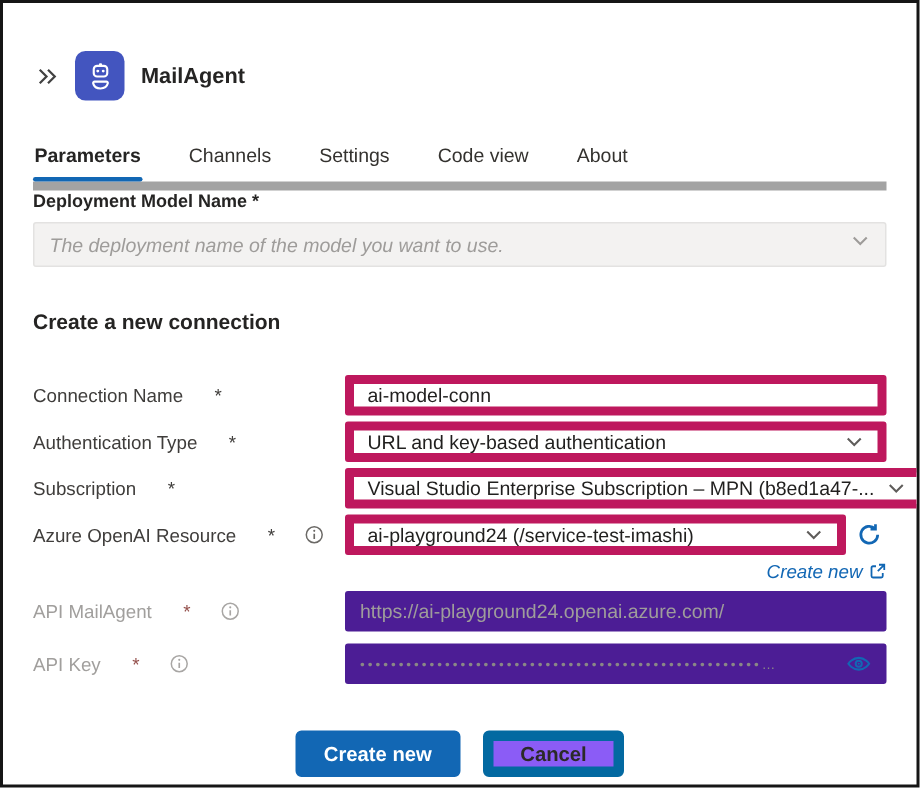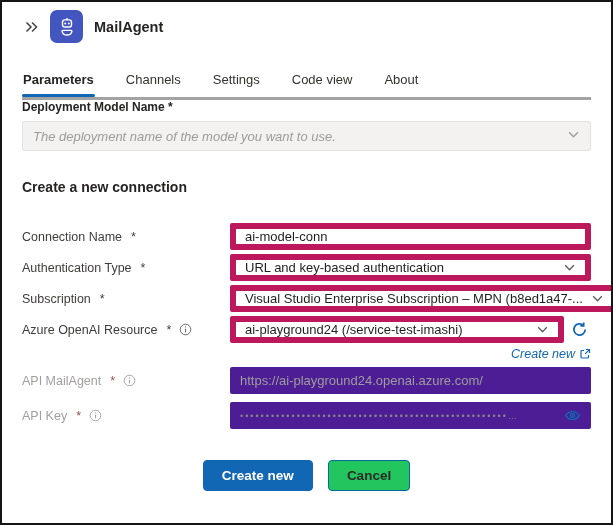--- a/index.html
+++ b/index.html
@@ -8,27 +8,27 @@
     font-family: "Liberation Sans", sans-serif;
     background: #ffffff;
     border: 2px solid #151515;
     color: #2b2a29;
     overflow: hidden;
     position: relative;
   }
   .page { padding: 0 20px; }
 
   
-  .header { display: flex; align-items: center; padding-top: 8px; }
+  .header { display: flex; align-items: center; padding-top: 32px; }
   .collapse-btn { width: 20px; height: 20px; display: inline-flex; align-items: center; justify-content: center; cursor: pointer; margin-right: 8px; }
   .app-icon { width: 33px; height: 33px; border-radius: 7px; background: #4355bf; display: inline-flex; align-items: center; justify-content: center; margin-right: 11px; }
   .app-title { font-size: 14.5px; font-weight: bold; color: #252423; }
 
   
-  .tabbar { display: flex; gap: 30px; margin-top: 27px; padding-bottom: 0; border-bottom: 3px solid #a3a3a3; }
+  .tabbar { display: flex; gap: 30px; margin-top: 27px; padding-bottom: 0; border-bottom: 6px solid #a3a3a3; }
   .tab { font-size: 13px; color: #34322f; padding: 2px 1px 10px 1px; position: relative; cursor: pointer; }
   .tab.active { font-weight: bold; color: #252423; }
   .tab.active::after {
     content: ""; position: absolute; left: 0; right: 0; bottom: 0;
     height: 3px; background: #1267b4; border-radius: 2px;
   }
 
   
   .dep-label { font-size: 12px; font-weight: bold; color: #252423; }
   .combobox {
@@ -37,21 +37,21 @@
     border: 1px solid #e3e2e1; border-radius: 2px;
     background: #f3f2f1; padding: 0 10px; cursor: default;
   }
   .combobox .ph { flex: 1; font-style: italic; font-size: 13px; color: #9e9c9a; white-space: nowrap; overflow: hidden; }
 
   .section-title { margin-top: 28px; font-size: 14px; font-weight: bold; color: #252423; }
 
   
   .form { margin-top: 28px; }
   .row { display: flex; align-items: center; margin-bottom: 4px; min-height: 27px; }
-  .row .lbl { width: 208px; font-size: 12.5px; color: #3f3d3b; display: flex; align-items: center; gap: 8px; flex-shrink: 0; }
+  .row .lbl { width: 208px; font-size: 12.5px; color: #3f3d3b; display: flex; align-items: center; gap: 20px; flex-shrink: 0; }
   .row .lbl .req { margin-left: 1px; }
   .row.disabled .lbl { color: #a19f9d; }
   .row.disabled .lbl .req { color: #94504c; }
   .field-wrap { flex: 1; display: flex; align-items: center; }
   .txt, .dd {
     width: 100%; height: 27px; border: 6px solid #be185d; border-radius: 2px;
     background: #fff; font-family: "Liberation Sans", sans-serif;
     font-size: 13px; color: #201f1e; padding: 0 9px;
     display: flex; align-items: center;
   }
@@ -70,21 +70,21 @@
 
   .link-row { display: flex; justify-content: flex-end; margin: 4px 0 6px 0; }
   .create-link { font-size: 12.5px; font-style: italic; color: #1267b4; display: inline-flex; align-items: center; gap: 4px; cursor: pointer; text-decoration: none; }
 
   .gap-sm { height: 4px; }
 
   
   .footer { display: flex; justify-content: center; gap: 15px; margin-top: 31px; }
   .btn { height: 31px; border-radius: 4px; font-family: "Liberation Sans", sans-serif; font-size: 13.5px; font-weight: bold; padding: 0 18px; cursor: pointer; }
   .btn-primary { background: #1267b4; color: #ffffff; border: 1px solid #1267b4; }
-  .btn-secondary { background: #22c55e; color: #2b2a29; border: 1px solid #0369a1; }
+  .btn-secondary { background: #8b5cf6; color: #2b2a29; border: 7px solid #0369a1; }
 
   .info-ic { display: inline-flex; flex-shrink: 0; }
 </style>
 </head>
 <body>
 
 <div class="page">
 
   <div class="header">
     <span class="collapse-btn">

